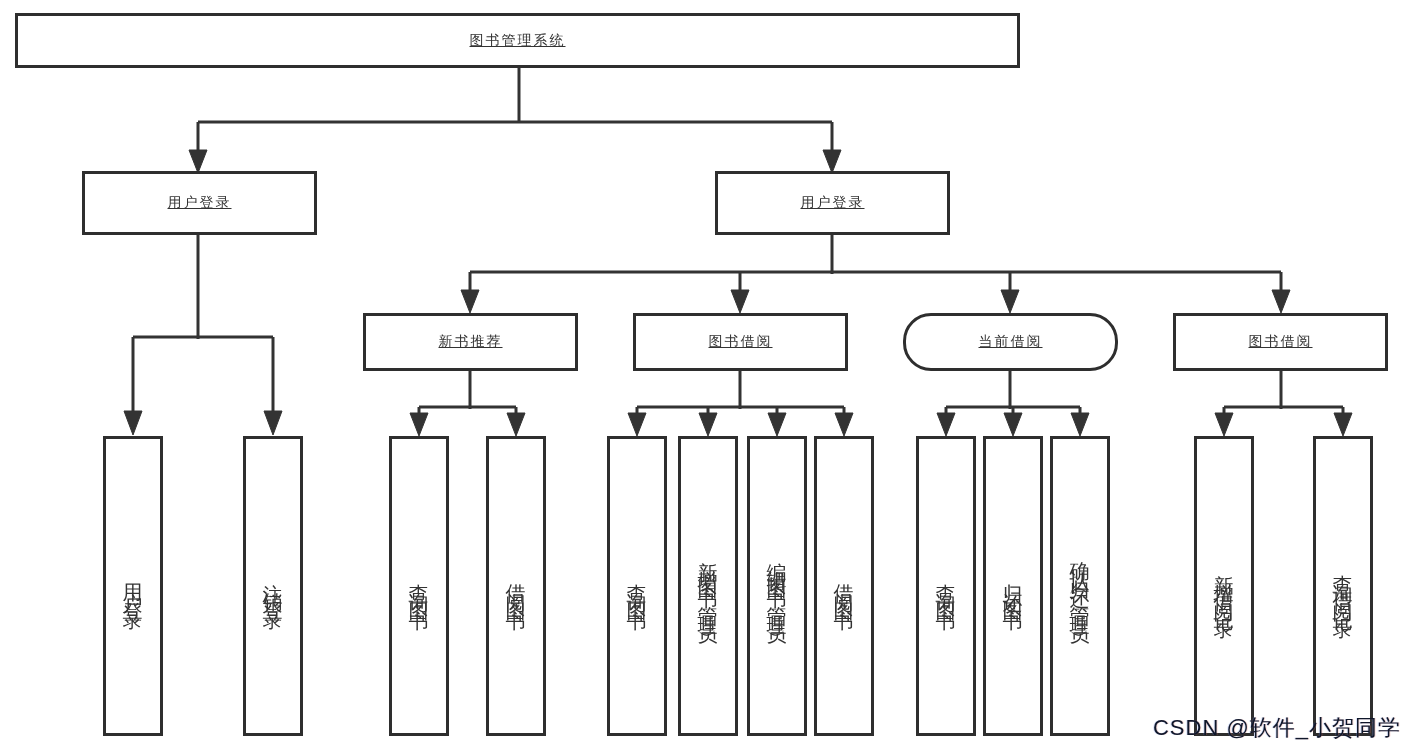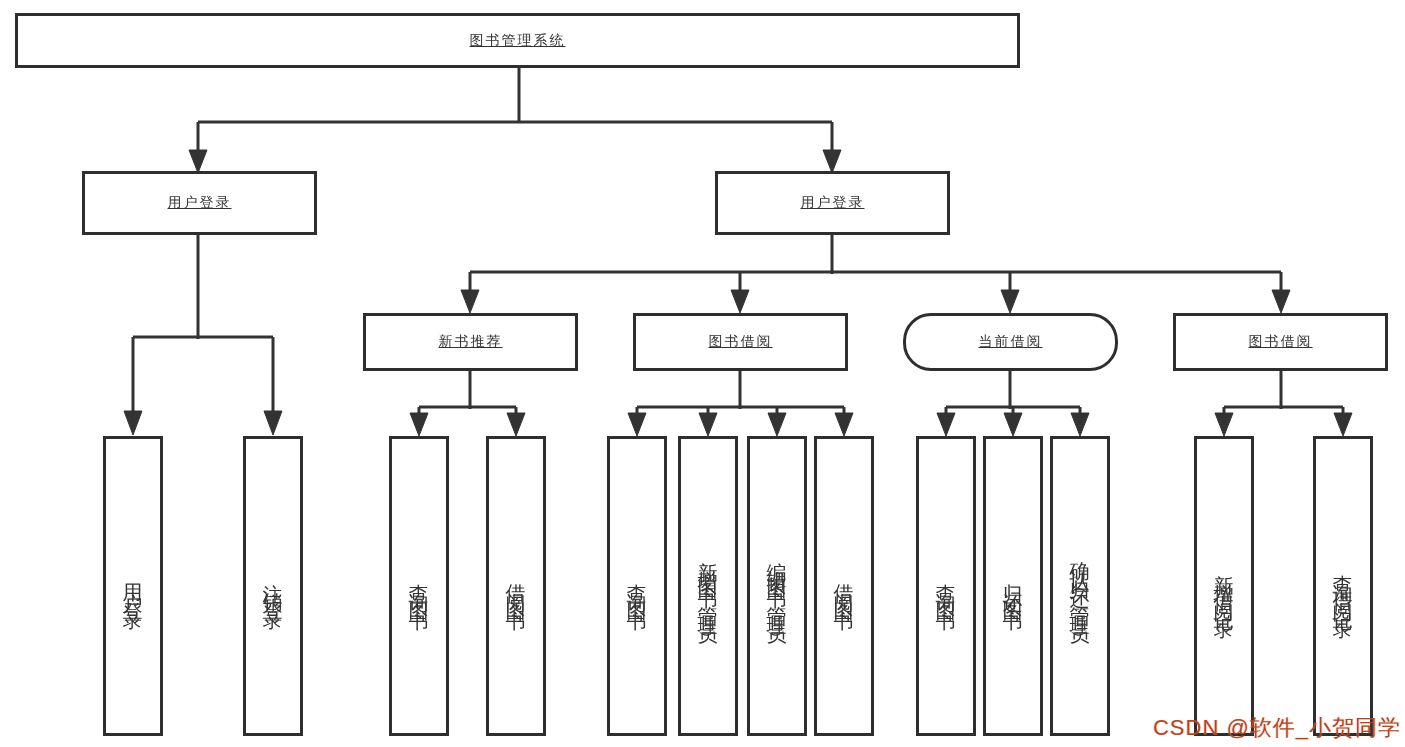--- a/index.html
+++ b/index.html
@@ -82,21 +82,21 @@
   .leaf.c9  { left: 983px; }
   .leaf.c10 { left: 1050px; }
   .leaf.c11 { left: 1194px; }
   .leaf.c12 { left: 1313px; }
   .watermark {
     position: absolute;
     right: 4px;
     bottom: 4px;
     font-size: 22px;
     letter-spacing: 1px;
-    color: #c2410c;
+    color: #0f172a;
     z-index: 5;
     text-shadow: 1px 0 0 rgba(235,120,110,0.25), -1px 0 0 rgba(110,140,235,0.25);
   }
 </style>
 </head>
 <body>
 
 <div class="stage">
 
   <svg class="connector-layer" viewBox="0 0 1405 747" xmlns="http://www.w3.org/2000/svg">

